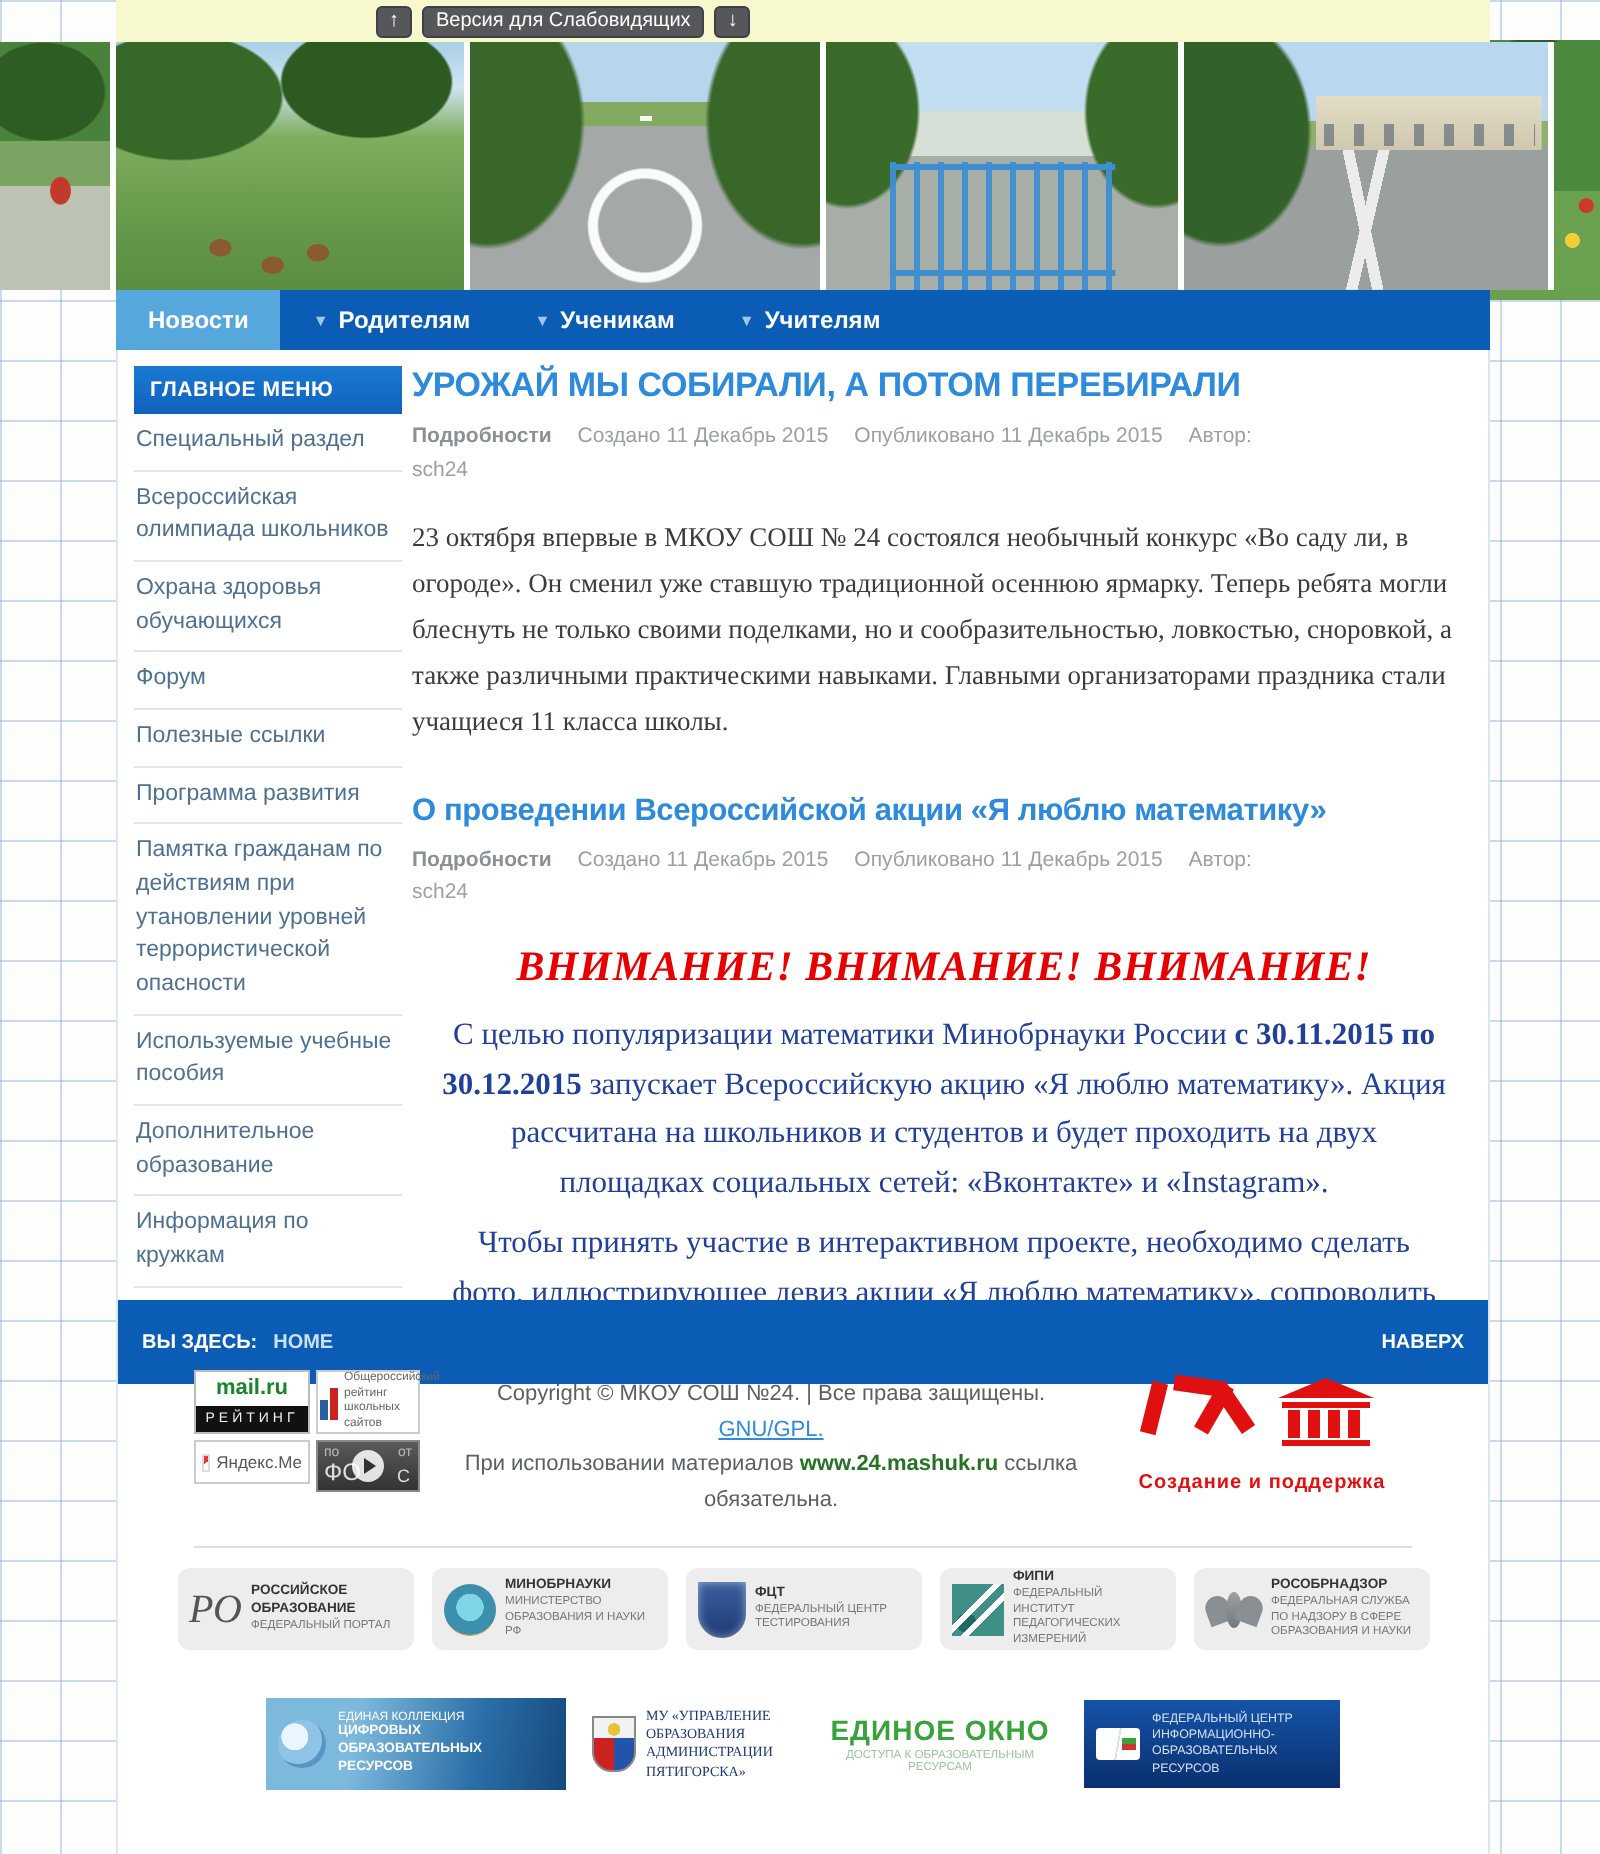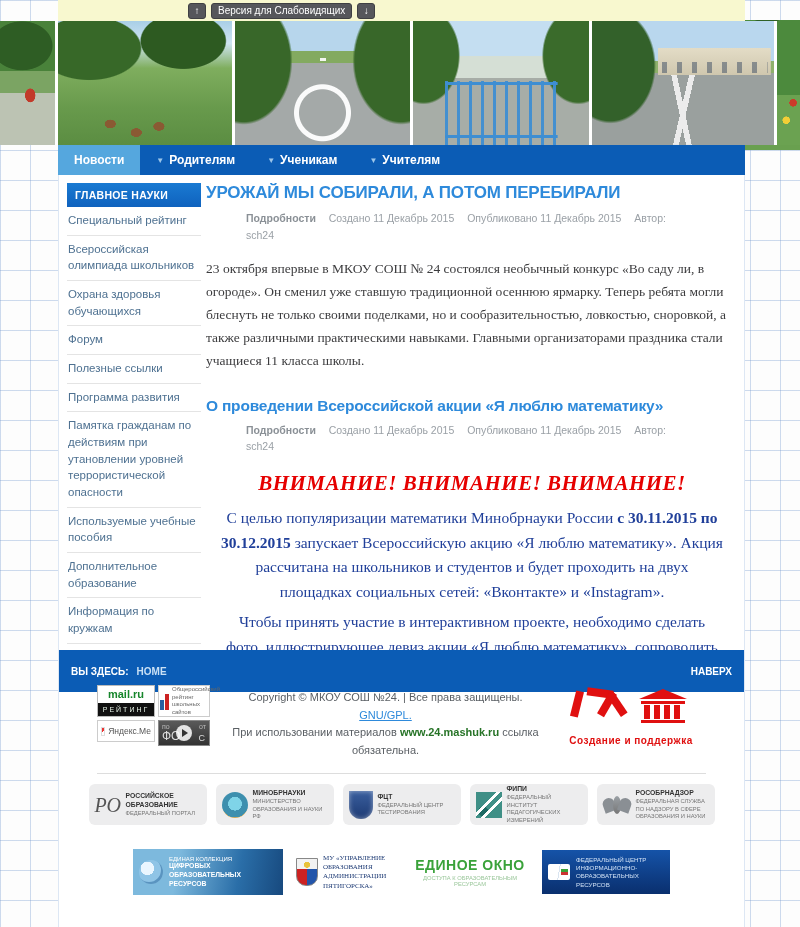--- a/index.html
+++ b/index.html
@@ -95,21 +95,21 @@
   .sidebar { position:absolute; left:8px; top:8px; width:134px; }
   .sb-title { background:linear-gradient(#1a7ad2,#0f62be); color:#fff; font-size:10.5px;
     font-weight:bold; padding:6px 8px; letter-spacing:.3px; }
   .sb-item { display:block; color:#4e7191; font-size:11.5px; line-height:1.45;
     padding:5px 1px 6px; border-bottom:1px solid #e4e4e4; text-decoration:none; cursor:pointer; }
   
   .main { position:absolute; left:147px; top:8px; width:532px; }
   .art-title { color:#2e8adb; font-size:17px; font-weight:600; letter-spacing:-.2px;
     text-decoration:none; display:block; cursor:pointer; }
   .art-title.small { font-size:15.5px; margin-top:24px; }
-  .meta { color:#9aa0a6; font-size:10.5px; margin-top:7px; line-height:1.6;margin-left:40px; }
+  .meta { color:#9aa0a6; font-size:10.5px; margin-top:7px; line-height:1.6; }
   .meta b { color:#8a9096; }
   .meta span { margin-right:10px; }
   .body-serif { font-family:"Liberation Serif", serif; font-size:13.5px; color:#3c3c3e;
     line-height:1.72; margin-top:13px; }
   .attention { text-align:center; color:#e60000; font-family:"Liberation Serif", serif;
     font-style:italic; font-weight:bold; font-size:21px; margin:16px 0 10px; letter-spacing:.5px; }
   .navy { text-align:center; color:#21409a; font-family:"Liberation Serif", serif;
     font-size:15.5px; line-height:1.58; margin:6px auto 0; max-width:505px; }
   .navy b { font-weight:bold; }
   
@@ -230,22 +230,22 @@
       </div>
     <div class="nav-item">
         <span class="caret">▼</span>
         <span>Учителям</span>
       </div>
   </div>
 
   <div class="content">
 
     <div class="sidebar">
-      <div class="sb-title">ГЛАВНОЕ НАУКИ</div>
-      <a class="sb-item">Специальный рейтинг</a>
+      <div class="sb-title">ГЛАВНОЕ МЕНЮ</div>
+      <a class="sb-item">Специальный раздел</a>
       <a class="sb-item">Всероссийская олимпиада школьников</a>
       <a class="sb-item">Охрана здоровья обучающихся</a>
       <a class="sb-item">Форум</a>
       <a class="sb-item">Полезные ссылки</a>
       <a class="sb-item">Программа развития</a>
       <a class="sb-item">Памятка гражданам по действиям при утановлении уровней террористической опасности</a>
       <a class="sb-item">Используемые учебные пособия</a>
       <a class="sb-item">Дополнительное образование</a>
       <a class="sb-item">Информация по кружкам</a>
     </div>

